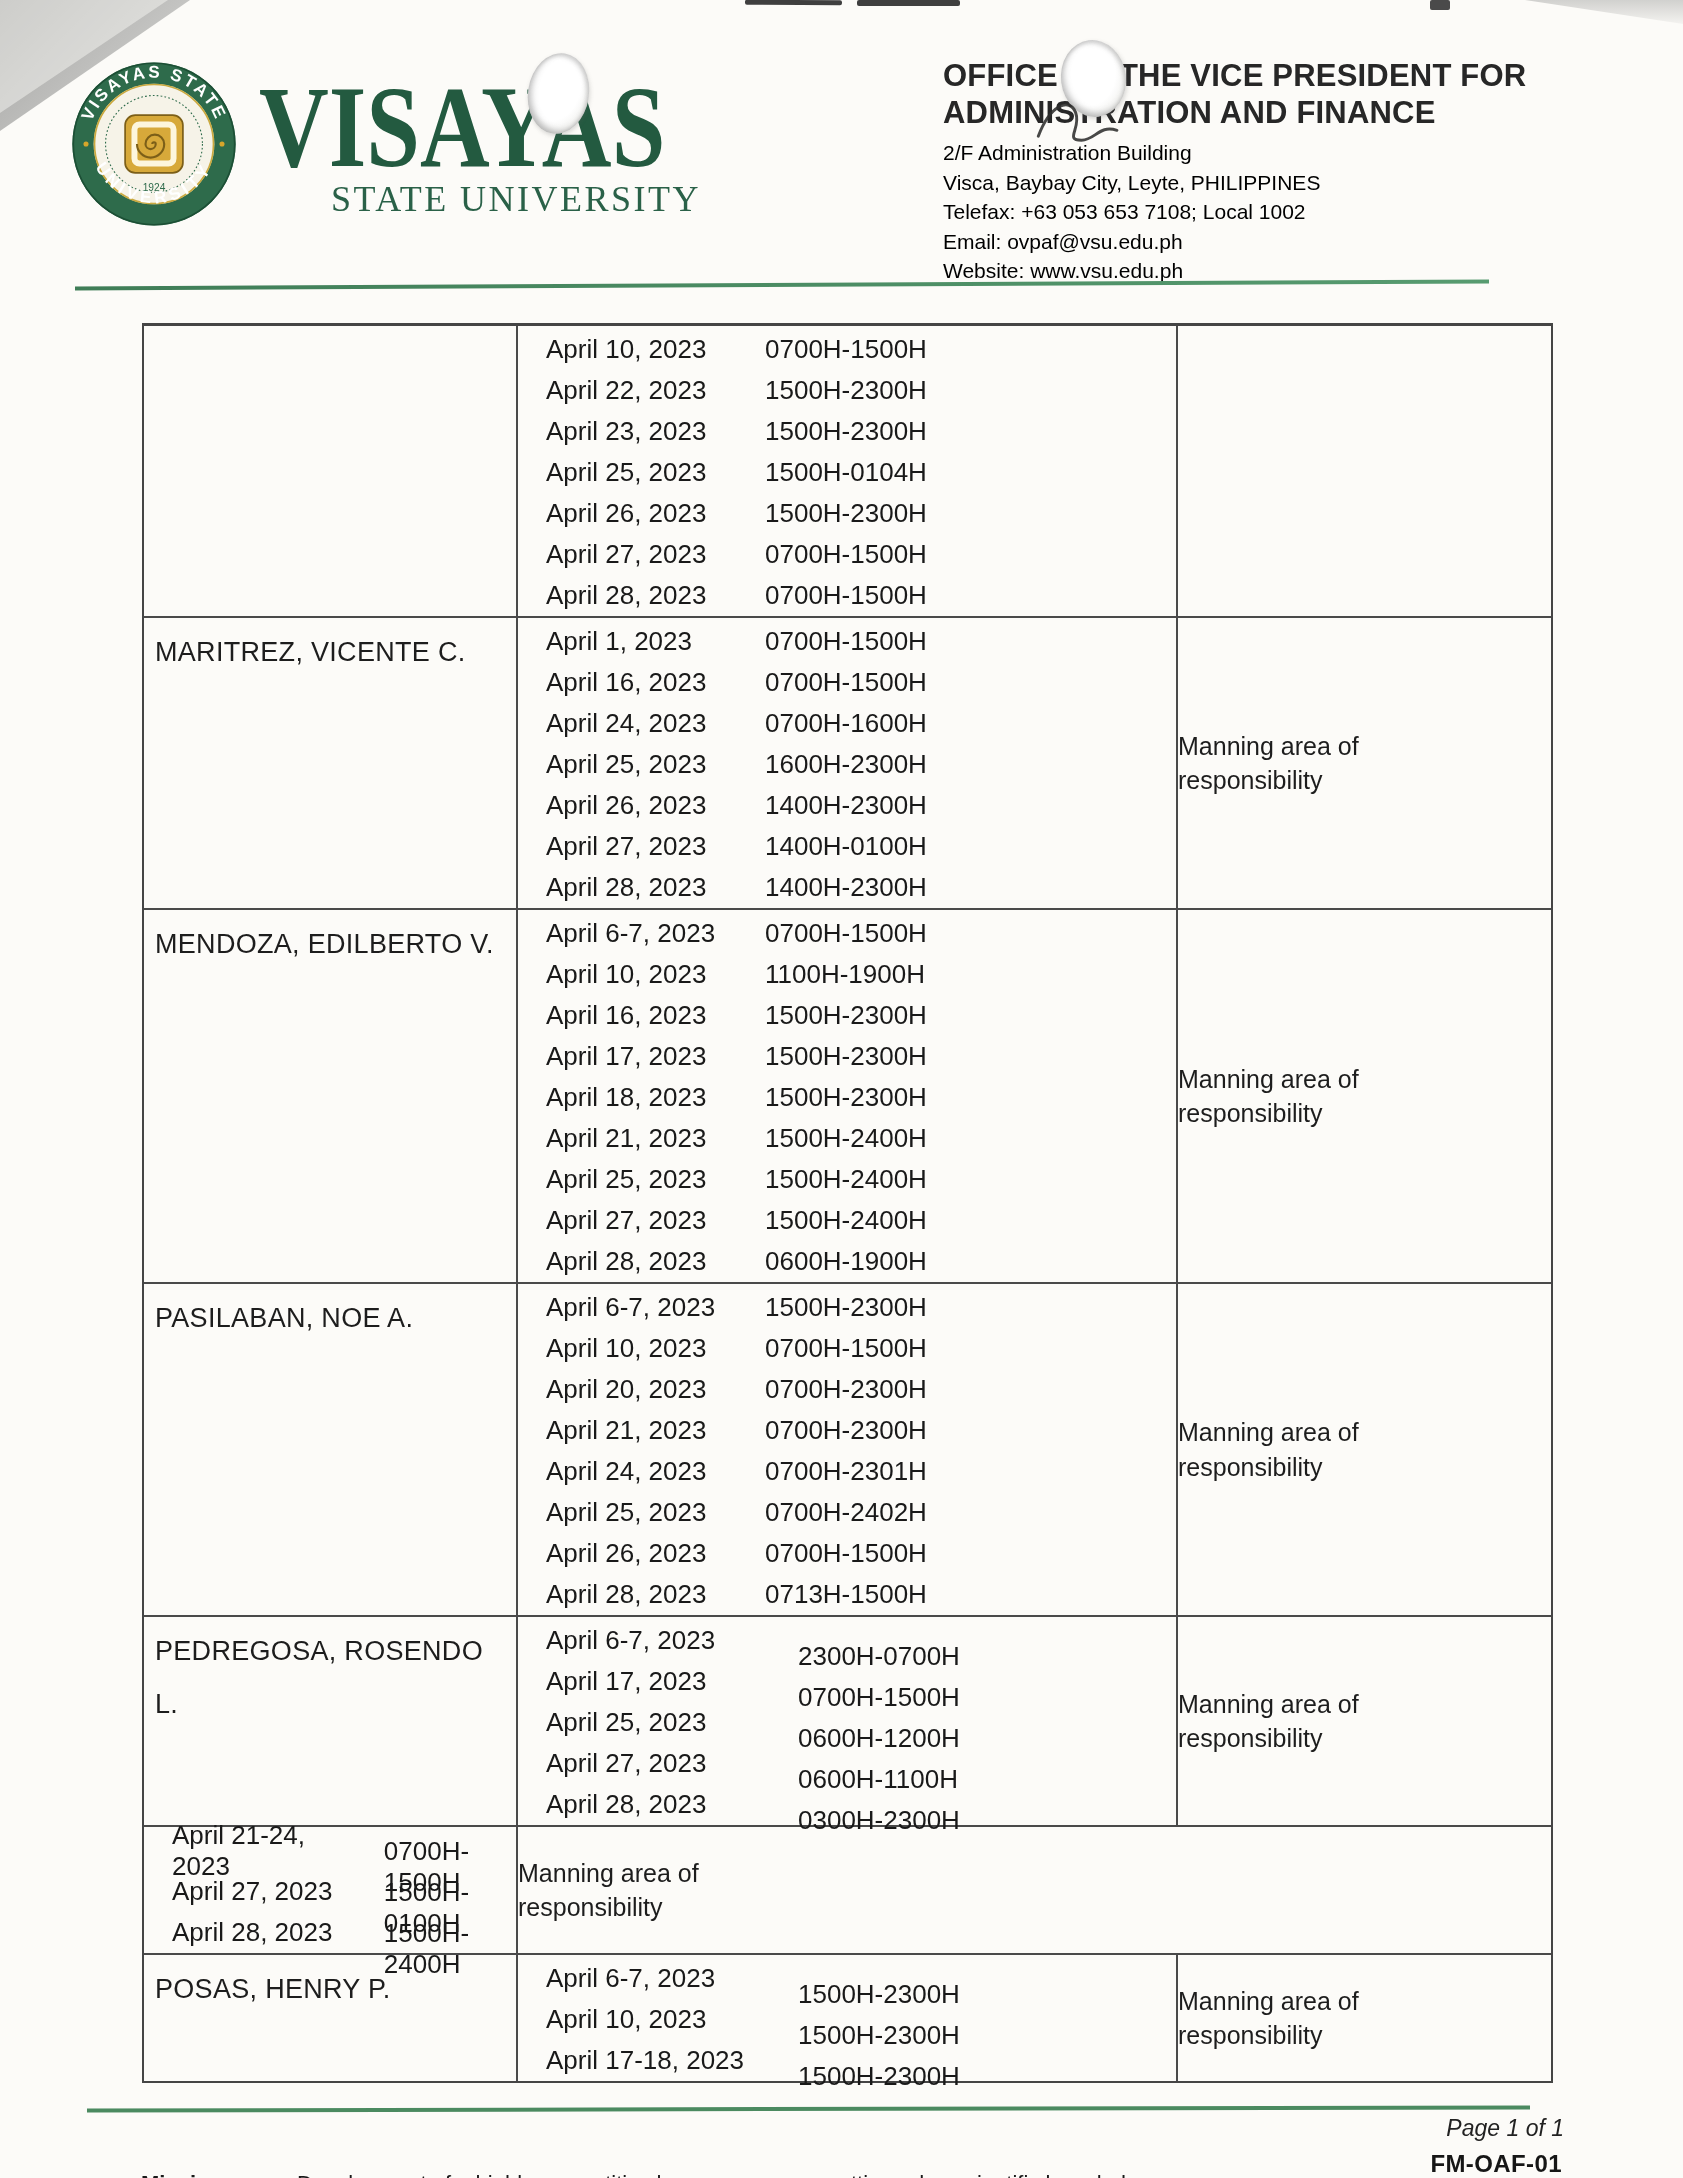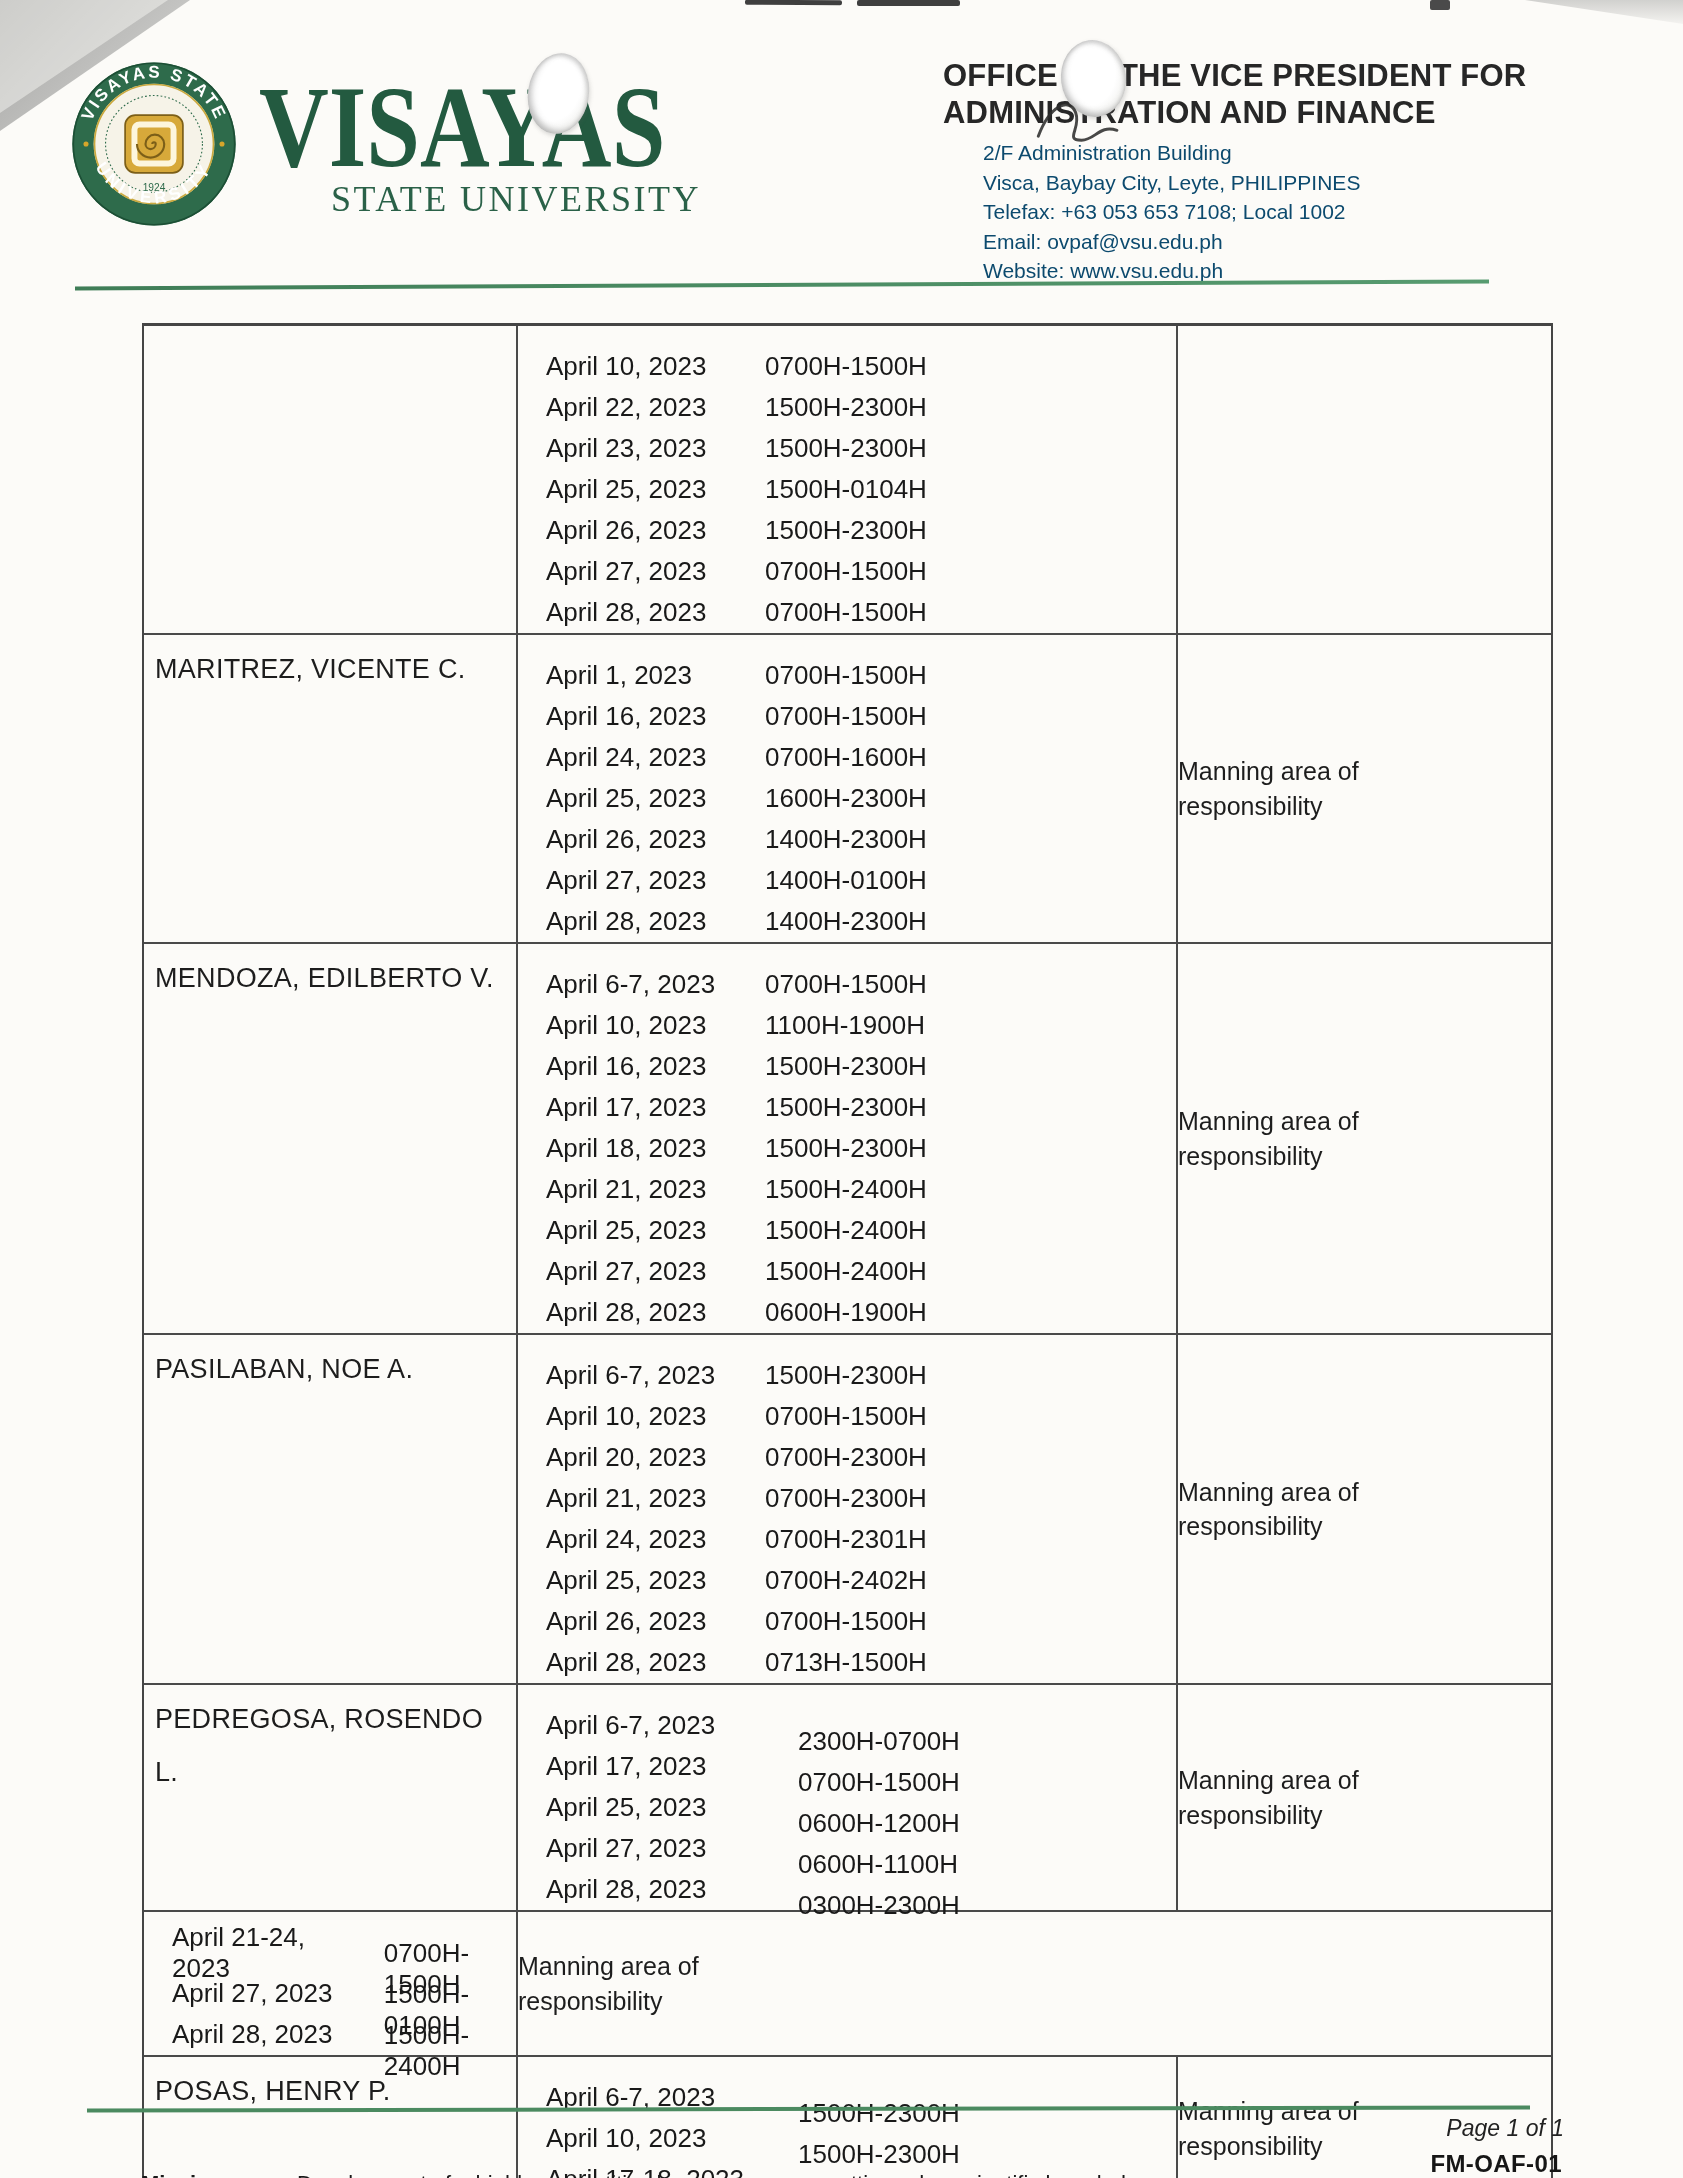--- a/index.html
+++ b/index.html
@@ -35,34 +35,34 @@
   .uni-name{position:absolute;left:259px;top:69px;line-height:1;
     font-family:"Liberation Serif",serif;font-weight:bold;font-size:105px;
     letter-spacing:0px;color:#235a40;transform:scale(.92,1.1);transform-origin:0 0;
     white-space:nowrap;}
   .uni-sub{position:absolute;left:331px;top:181px;line-height:1;
     font-family:"Liberation Serif",serif;font-size:36px;letter-spacing:2.5px;
     color:#2a6148;white-space:nowrap;}
   .office-block{position:absolute;left:943px;top:57px;width:594px;}
   .office-title{font-weight:bold;font-size:31px;line-height:1.2;color:#272727;
     letter-spacing:0.2px;}
-  .office-address{margin-top:7px;font-size:21px;line-height:1.4;color:#0c4a6e;margin-left:40px;}
+  .office-address{margin-top:7px;font-size:21px;line-height:1.4;color:#000000;}
   .header-rule{position:absolute;left:75px;top:283px;width:1414px;height:4px;
     background:linear-gradient(90deg,#3f7d57,#579b70);transform:rotate(-0.28deg);}
   
   .doc-table{position:absolute;left:142px;top:323px;width:1411px;
     border:2px solid #454545;border-top-width:3px;box-sizing:border-box;}
   .block{display:grid;grid-template-columns:374px 660px auto;
     border-top:2px solid #4a4a4a;}
   .block:first-child{border-top:none;}
   .cell{box-sizing:border-box;}
   .name-cell{border-right:2px solid #4a4a4a;padding:8px 4px 0 11px;
     font-size:27px;line-height:1.95;letter-spacing:0.3px;color:#1d1d1d;
     white-space:pre-line;}
-  .sched-cell{border-right:2px solid #4a4a4a;padding-top:20px;}
+  .sched-cell{border-right:2px solid #4a4a4a;padding-top:3px;}
   .sched-line{height:41px;display:flex;align-items:center;font-size:26px;
     color:#191919;}
   .sched-date{margin-left:28px;width:219px;}
   .block.shift .sched-time{margin-left:33px;margin-top:32px;}
   .remark-cell{display:flex;align-items:center;}
   .remark-text{font-size:25px;line-height:1.38;max-width:223px;color:#1d1d1d;}
   
   .footer-rule{position:absolute;left:87px;top:2107px;width:1443px;height:4px;
     background:#4b8a60;transform:rotate(-0.12deg);}
   .page-label{position:absolute;right:119px;top:2115px;font-style:italic;

